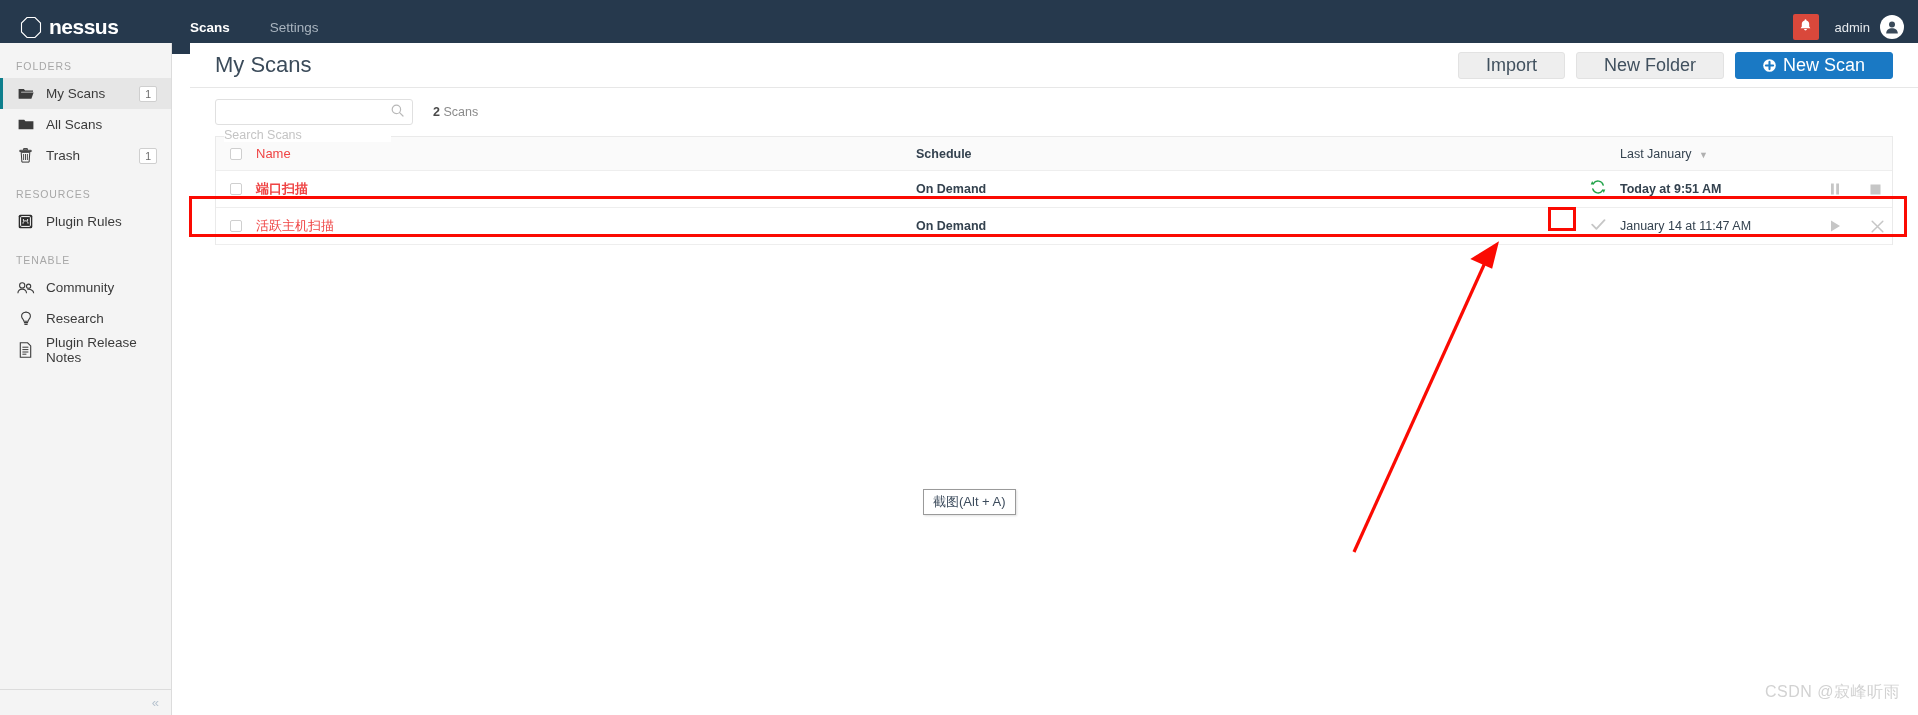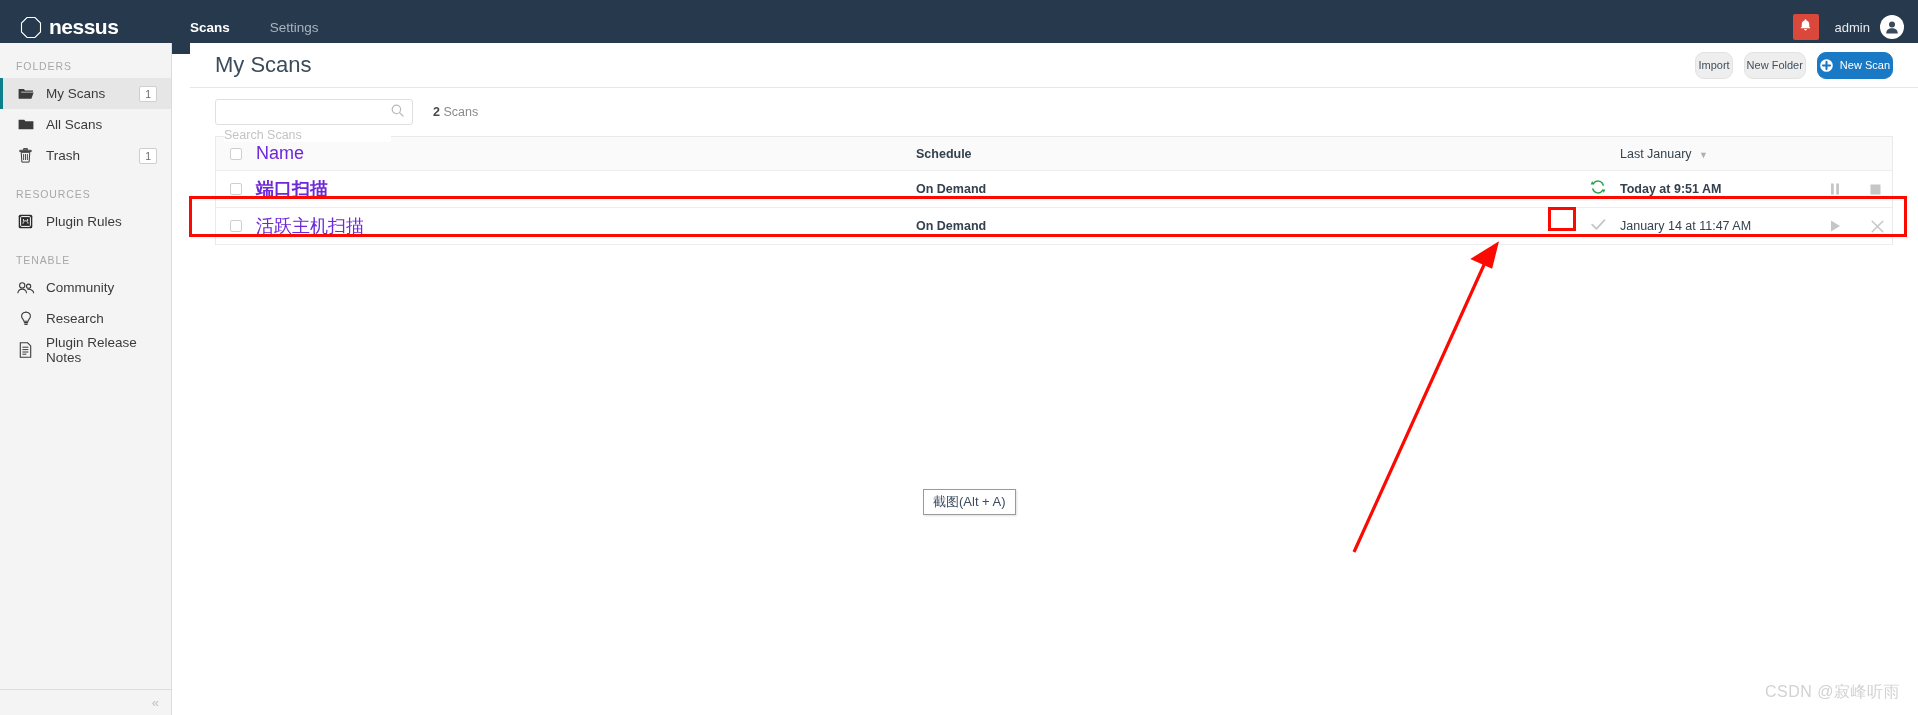--- a/index.html
+++ b/index.html
@@ -82,21 +82,21 @@
 
   
   #main { position: absolute; top: 43px; left: 190px; width: 1728px; height: 672px; background: #fff; }
   #page-header {
     height: 45px; display: flex; align-items: center;
     padding: 0 25px 0 25px; border-bottom: 1px solid #e7e7e7;
   }
   #page-title { font-size: 22px; color: #3b4b5a; font-weight: normal; }
   #header-actions { margin-left: auto; display: flex; align-items: center; gap: 11px; }
   .btn {
-    font-size: 11px; border-radius: 9px; padding: 0 2px; height: 27px;
+    font-size: 18px; border-radius: 3px; padding: 0 27px; height: 27px;
     display: flex; align-items: center; cursor: pointer; white-space: nowrap;
   }
   .btn-default { background: #eeeeee; color: #40505e; border: 1px solid #e2e2e2; }
   .btn-primary { background: #1a79c4; color: #ffffff; border: 1px solid #1a79c4; }
   .btn-primary .plus-icon { margin-right: 7px; display: flex; }
 
   #toolbar { height: 48px; display: flex; align-items: center; padding-left: 25px; }
   #search-box {
     width: 198px; height: 26px; border: 1px solid #e0e0e0; border-radius: 3px;
     display: flex; align-items: center; padding: 0 8px; background: #fff;
@@ -111,21 +111,21 @@
 
   
   #scan-table { margin: 0 25px; border: 1px solid #eaeaea; border-bottom: none; }
   .trow { display: flex; align-items: center; height: 37px; border-bottom: 1px solid #eeeeee; }
   .thead { background: #fafafa; height: 34px; color: #50606e; font-size: 12.5px; }
   .col-check { width: 40px; display: flex; align-items: center; justify-content: center; flex: none; }
   .checkbox {
     width: 12px; height: 12px; border: 1px solid #cfcfcf;
     background: #fff; border-radius: 2px; cursor: pointer;
   }
-  .col-name { width: 660px; font-size: 18px; color: #6d28d9; flex: none; }
+  .col-name { width: 660px; font-size: 13px; color: #ef4444; flex: none; }
   .col-schedule { width: 660px; font-size: 12.5px; color: #34424f; flex: none; font-weight: bold; }
   .col-status { width: 44px; display: flex; align-items: center; justify-content: center; flex: none; }
   .col-modified { width: 210px; font-size: 12.5px; color: #34424f; flex: none; }
   .col-actions { flex: 1; display: flex; align-items: center; justify-content: flex-end; padding-right: 22px; gap: 30px; }
   .row-running .col-name, .row-running .col-schedule, .row-running .col-modified { font-weight: bold; }
   .act-btn { color: #c6c6c6; cursor: pointer; display: flex; align-items: center; }
 
   
   #row-highlight {
     position: absolute; left: 189px; top: 196px;

